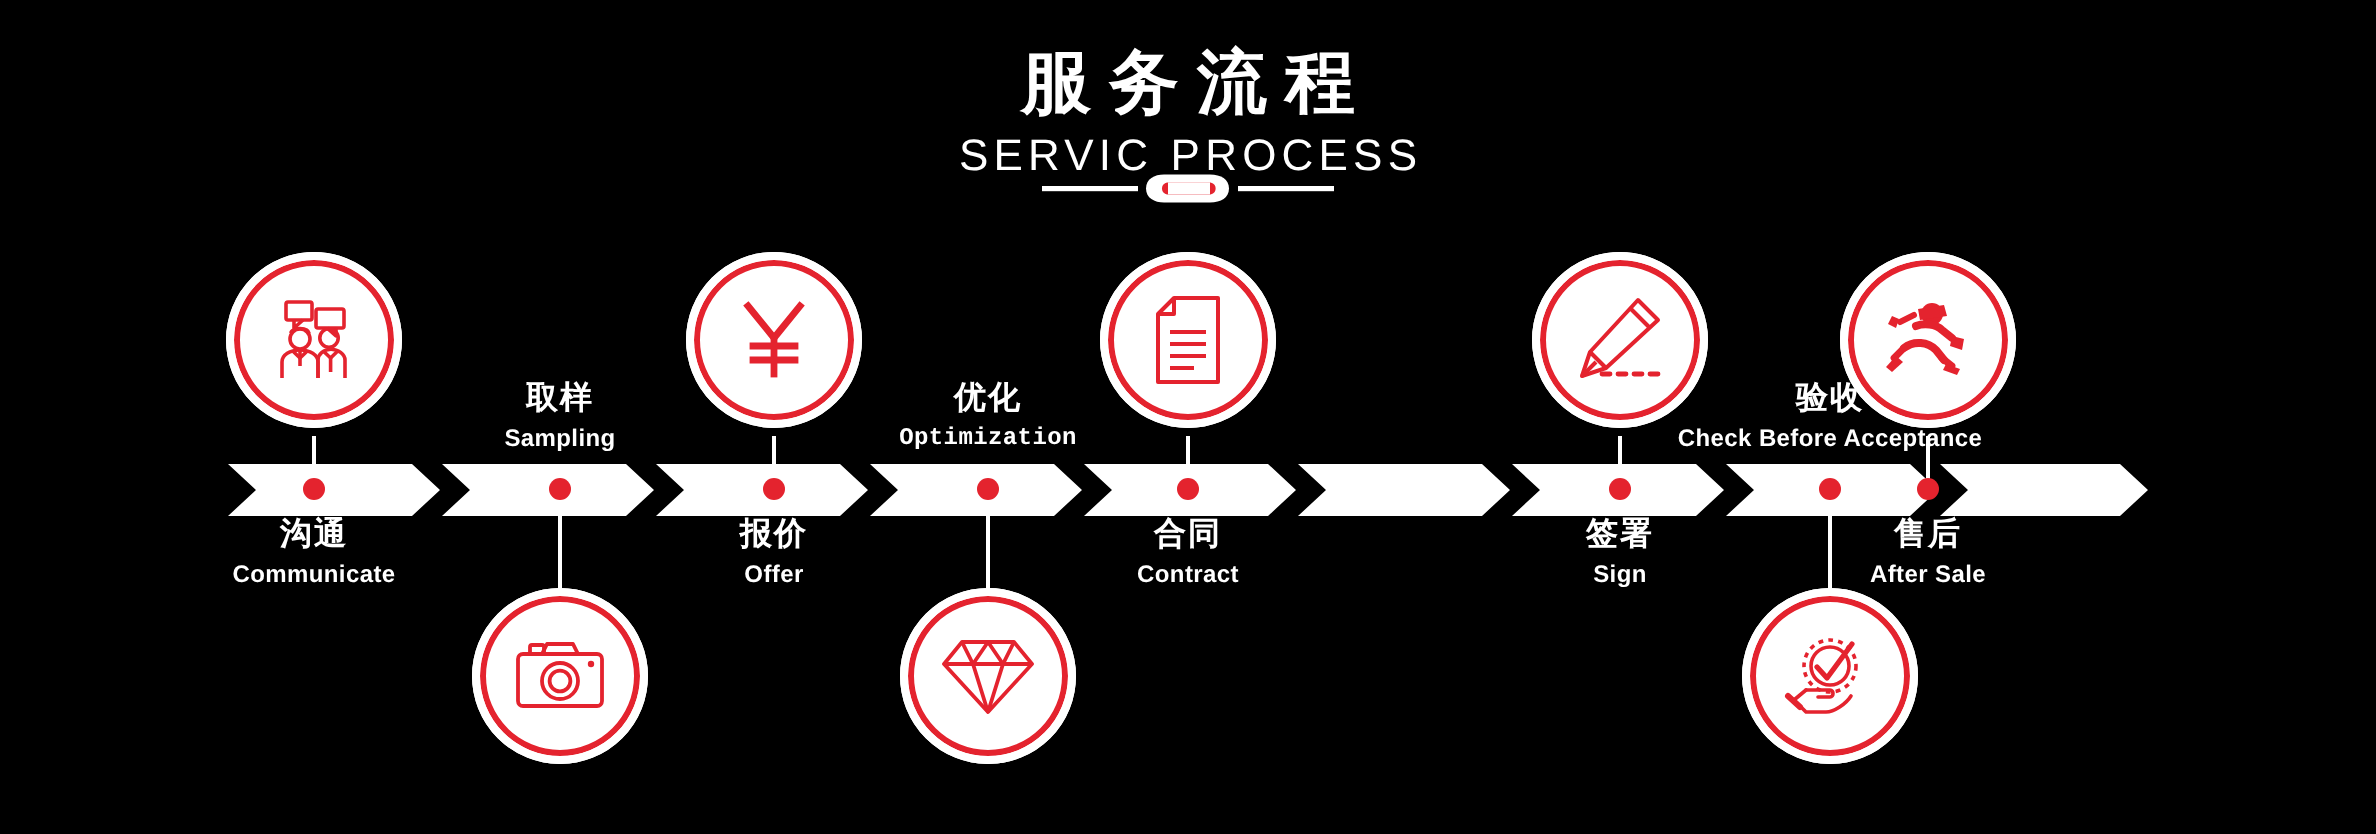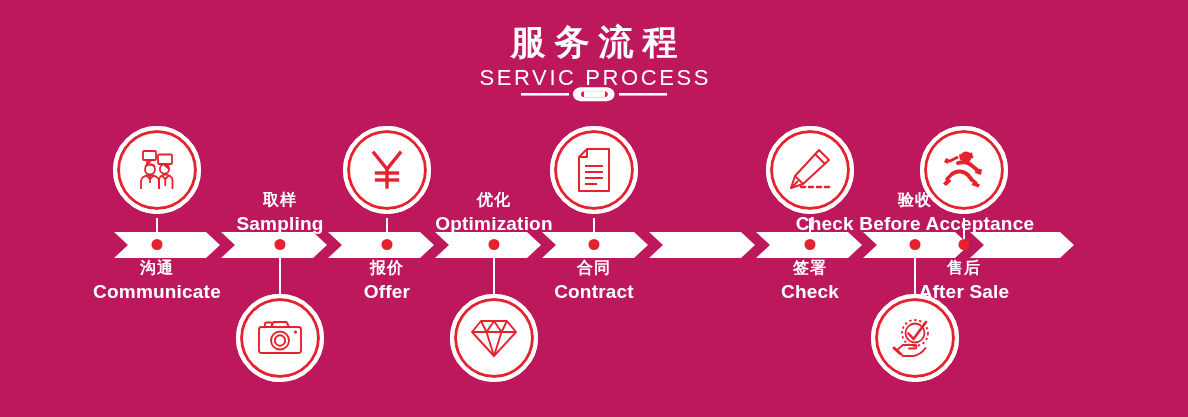--- a/index.html
+++ b/index.html
@@ -10,21 +10,21 @@
     background: #e4232e;
     font-family: "Liberation Sans", "DejaVu Sans", sans-serif;
     overflow: hidden;
     position: relative;
   }
 
   #infographic {
     position: relative;
     width: 1188px;
     height: 417px;
-    background: #be185d;
+    background: #000000;
   }
 
   
   .header {
     position: absolute;
     left: 0;
     top: 22px;
     width: 1188px;
     text-align: center;
   }
@@ -142,21 +142,21 @@
     white-space: nowrap;
     color: #ffffff;
   }
   .label-cn {
     font-size: 16px;
     font-weight: bold;
     letter-spacing: 1px;
     line-height: 1.25;
   }
   .label-en {
-    font-size: 19px;
+    font-size: 12px;
     font-weight: bold;
     letter-spacing: 0.2px;
     line-height: 1.35;
     margin-top: 1px;
   }
   
   .node.up .label { top: 258px; }
   
   .node.down .label { top: 190px; }
 
@@ -257,21 +257,21 @@
     </div>
     <div class="icon-ring"></div>
     <div class="stem"></div>
     <div class="bar-dot"></div>
     <div class="label">
       <div class="label-cn">报价</div>
       <div class="label-en">Offer</div>
     </div>
   </div>
 
-  <div class="node down" style="left:434px;">
+  <div class="node down" style="left:434px;font-family:Liberation Mono, monospace;">
     <div class="icon-circle">
       <div class="icon-inner">
         <svg width="46" height="42" viewBox="0 0 46 42" fill="none" stroke="#e4232e" stroke-width="1.9" stroke-linejoin="round">
           <path d="M10 4 L36 4 L45 15 L23 39 L1 15 Z"></path>
           <path d="M1 15 L45 15"></path>
           <path d="M10 4 L15.5 15 L23 39"></path>
           <path d="M36 4 L30.5 15 L23 39"></path>
           <path d="M15.5 15 L23 4 L30.5 15"></path>
         </svg>
       </div>
@@ -318,21 +318,21 @@
           <path d="M4 40 L11 33"></path>
           <path d="M14 39 L18 39 M22 39 L26 39 M30 39 L34 39 M38 39 L42 39" stroke-width="2.4" stroke-linecap="round"></path>
         </svg>
       </div>
     </div>
     <div class="icon-ring"></div>
     <div class="stem"></div>
     <div class="bar-dot"></div>
     <div class="label">
       <div class="label-cn">签署</div>
-      <div class="label-en">Check</div>
+      <div class="label-en">Sign</div>
     </div>
   </div>
 
   <div class="node down" style="left:855px;">
     <div class="icon-circle">
       <div class="icon-inner">
         <svg width="48" height="46" viewBox="0 0 48 46" fill="none" stroke="#e4232e" stroke-width="1.8" stroke-linejoin="round">
           <circle cx="24" cy="18" r="13" stroke-dasharray="2.4 2.6"></circle>
           <circle cx="24" cy="18" r="9.5"></circle>
           <path d="M17.5 18.5 L22.5 24 L35 7" stroke-width="2.6" stroke-linecap="round"></path>

